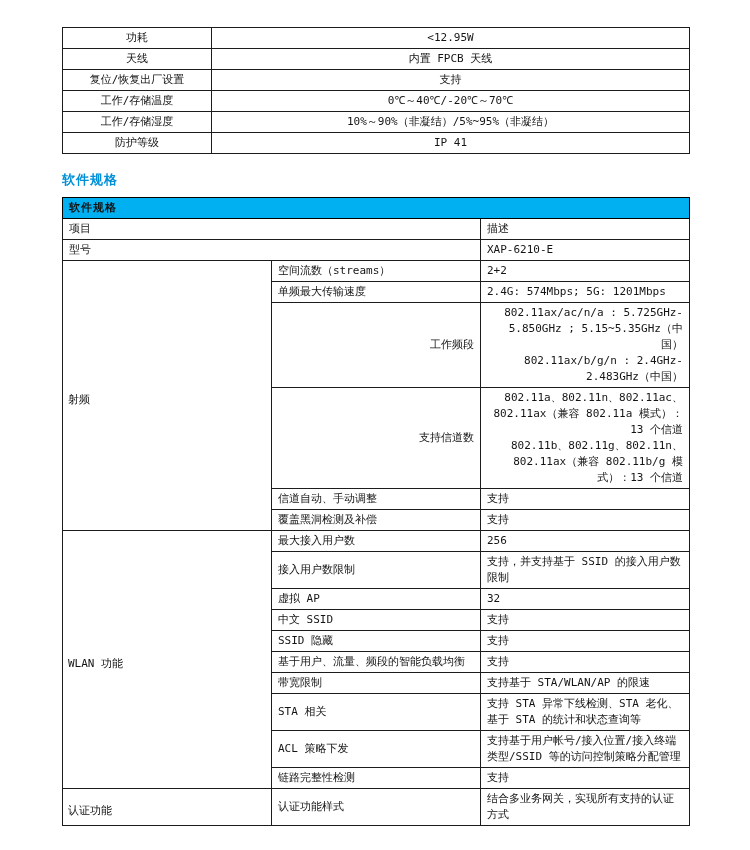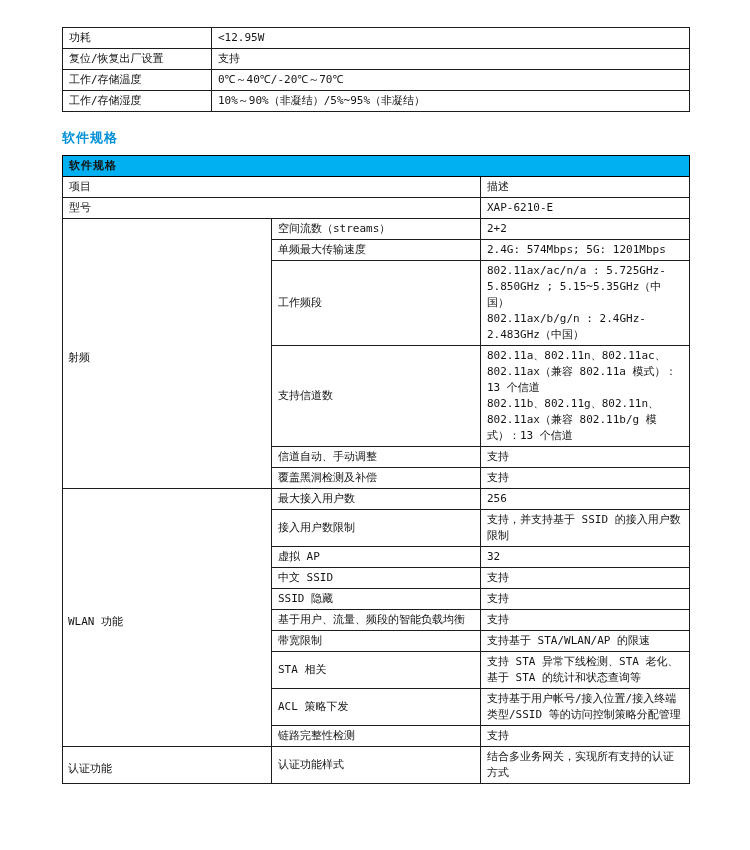--- a/index.html
+++ b/index.html
@@ -27,21 +27,21 @@
     font-size: 11px;
   }
   td {
     border: 1px solid #1c1c1c;
     padding: 2px 6px;
     line-height: 16px;
     vertical-align: middle;
     overflow: hidden;
   }
   
-  .t1 { margin-bottom: 0; }
+  .t1 { margin-bottom: 0; text-align: center; }
   .t1 .c-label { width: 136px; }
   .t1 td { height: 16px; }
   
   .section-heading {
     margin: 17px 0 8px 0;
     font-size: 13px;
     font-weight: bold;
     color: #0090d8;
     letter-spacing: 1px;
   }
@@ -49,46 +49,54 @@
   .t2 .c-group { width: 56px; padding: 10px 3px 2px 5px; }
   .t2 .c-sub   { width: 130px; }
   .t2 td { height: 16px; }
   .t2 .bar td {
     background: #00b0f0;
     border: 1px solid #000000;
     font-weight: bold;
     height: 15px;
     letter-spacing: 1px;
   }
-  .t2 tr.r2 td { height: 36px; }
+  .t2 tr.r2 td { height: 36px; text-align: right; }
   .val, .lbl { white-space: pre-line; }
   .grp { vertical-align: middle; }
 </style>
 </head>
 <body>
 
 <div class="page">
 
   <table class="t1">
     <tbody>
       <tr>
         <td class="c-label lbl">功耗</td>
         <td class="val">&lt;12.95W</td>
       </tr>
       <tr>
+        <td class="c-label lbl">天线</td>
+        <td class="val">内置 FPCB 天线</td>
+      </tr>
+      <tr>
         <td class="c-label lbl">复位/恢复出厂设置</td>
         <td class="val">支持</td>
       </tr>
       <tr>
         <td class="c-label lbl">工作/存储温度</td>
         <td class="val">0℃～40℃/-20℃～70℃</td>
       </tr>
       <tr>
         <td class="c-label lbl">工作/存储湿度</td>
         <td class="val">10%～90%（非凝结）/5%~95%（非凝结）</td>
+      </tr>
+      <tr>
+        <td class="c-label lbl">防护等级</td>
+        <td class="val">IP 41</td>
       </tr>
     </tbody>
   </table>
 
   <div class="section-heading">软件规格</div>
 
   <table class="t2">
     <tbody>
       <tr class="bar">
         <td colspan="3">软件规格</td>

